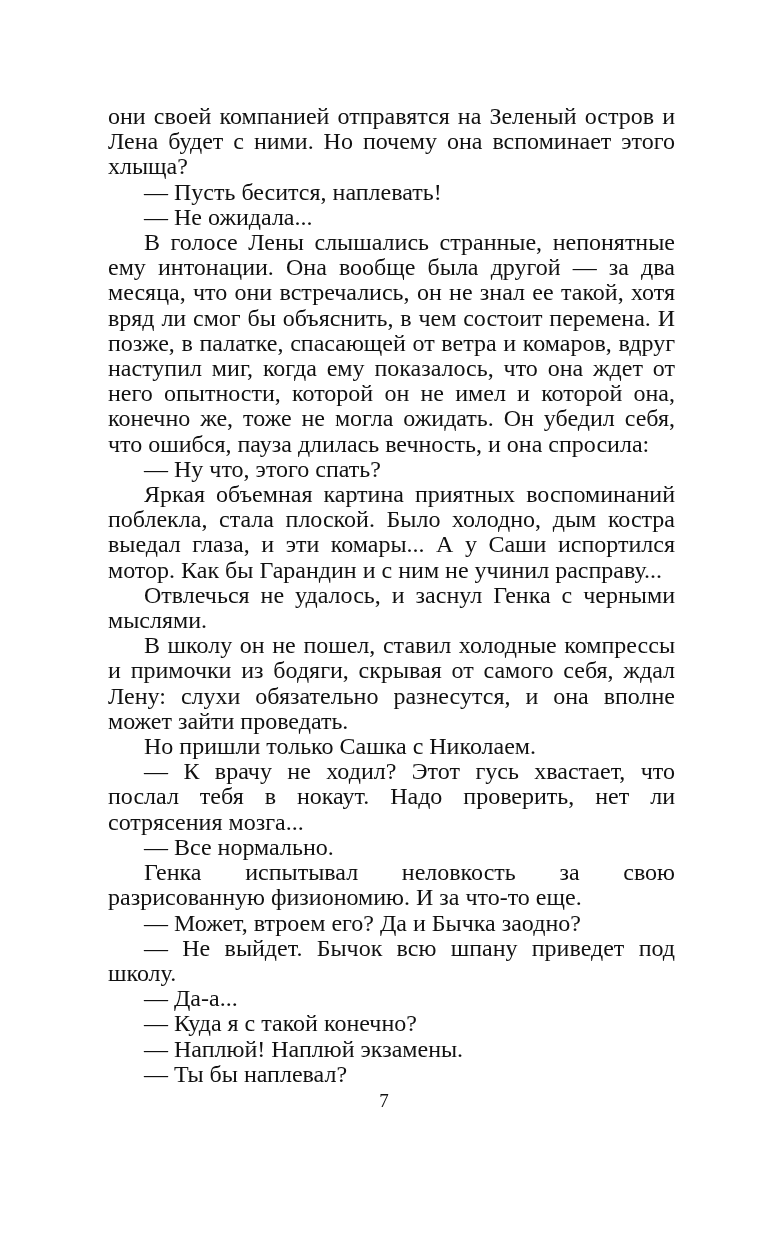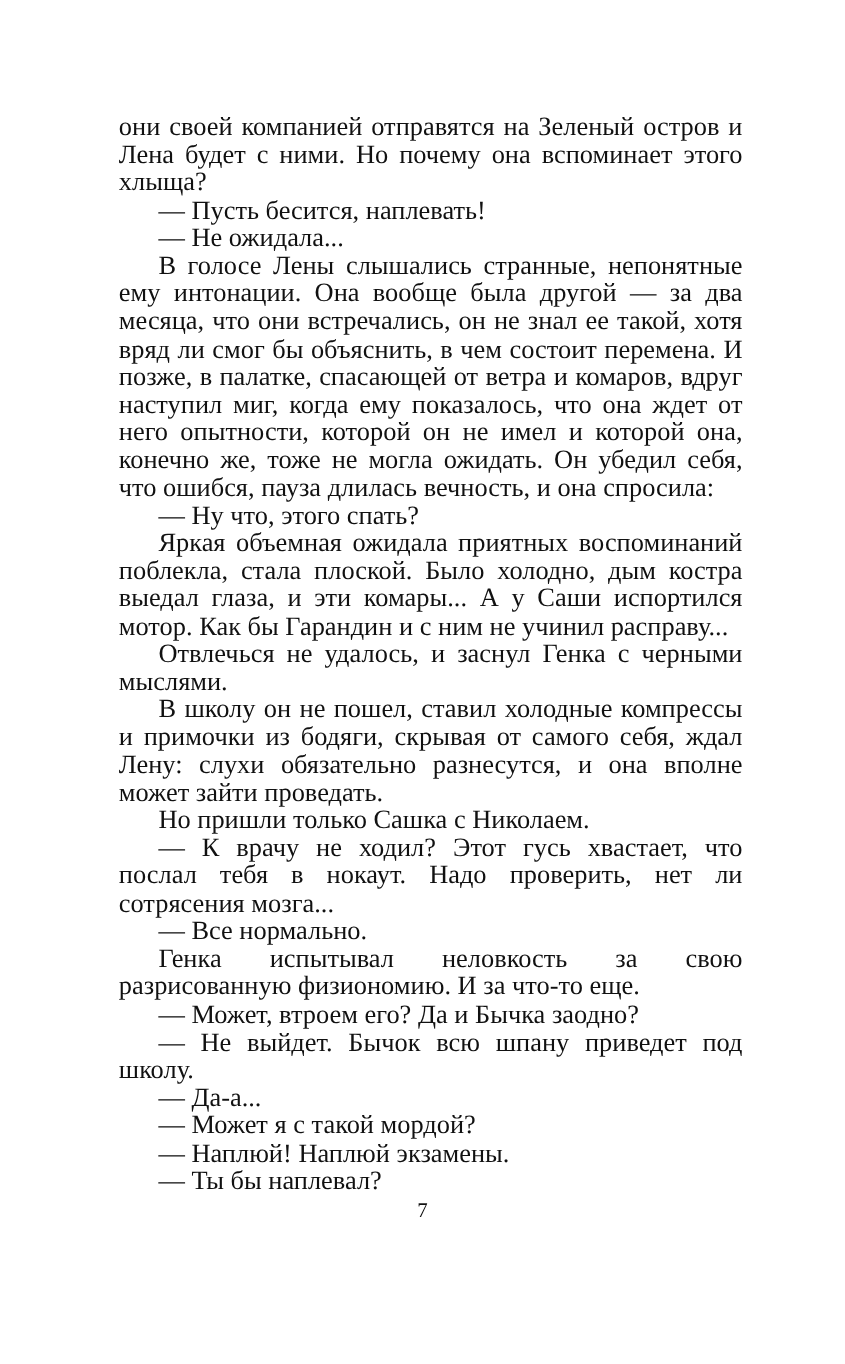--- a/index.html
+++ b/index.html
@@ -52,28 +52,28 @@
 </head>
 <body>
 
 <div class="page">
   <div class="text-block" id="text-block">
       <p class="noindent">они своей компанией отправятся на Зеленый остров и Лена будет с ними. Но почему она вспоминает этого хлыща?</p>
       <p class="indent">— Пусть бесится, наплевать!</p>
       <p class="indent">— Не ожидала...</p>
       <p class="indent">В голосе Лены слышались странные, непонятные ему интонации. Она вообще была другой — за два месяца, что они встречались, он не знал ее такой, хотя вряд ли смог бы объяснить, в чем состоит перемена. И позже, в палатке, спасающей от ветра и комаров, вдруг наступил миг, когда ему показалось, что она ждет от него опытности, которой он не имел и которой она, конечно же, тоже не могла ожидать. Он убедил себя, что ошибся, пауза длилась вечность, и она спросила:</p>
       <p class="indent">— Ну что, этого спать?</p>
-      <p class="indent">Яркая объемная ожидала приятных воспоминаний поблекла, стала плоской. Было холодно, дым костра выедал глаза, и эти комары... А у Саши испортился мотор. Как бы Гарандин и с ним не учинил расправу...</p>
+      <p class="indent">Яркая объемная картина приятных воспоминаний поблекла, стала плоской. Было холодно, дым костра выедал глаза, и эти комары... А у Саши испортился мотор. Как бы Гарандин и с ним не учинил расправу...</p>
       <p class="indent">Отвлечься не удалось, и заснул Генка с черными мыслями.</p>
       <p class="indent">В школу он не пошел, ставил холодные компрессы и примочки из бодяги, скрывая от самого себя, ждал Лену: слухи обязательно разнесутся, и она вполне может зайти проведать.</p>
       <p class="indent">Но пришли только Сашка с Николаем.</p>
       <p class="indent">— К врачу не ходил? Этот гусь хвастает, что послал тебя в нокаут. Надо проверить, нет ли сотрясения мозга...</p>
       <p class="indent">— Все нормально.</p>
       <p class="indent">Генка испытывал неловкость за свою разрисованную физиономию. И за что-то еще.</p>
       <p class="indent">— Может, втроем его? Да и Бычка заодно?</p>
       <p class="indent">— Не выйдет. Бычок всю шпану приведет под школу.</p>
       <p class="indent">— Да-а...</p>
-      <p class="indent">— Может я с такой мордой?</p>
+      <p class="indent">— Куда я с такой конечно?</p>
       <p class="indent">— Наплюй! Наплюй экзамены.</p>
       <p class="indent">— Ты бы наплевал?</p>
     </div>
   <div class="page-number">7</div>
 </div>
 
 </body></html>

